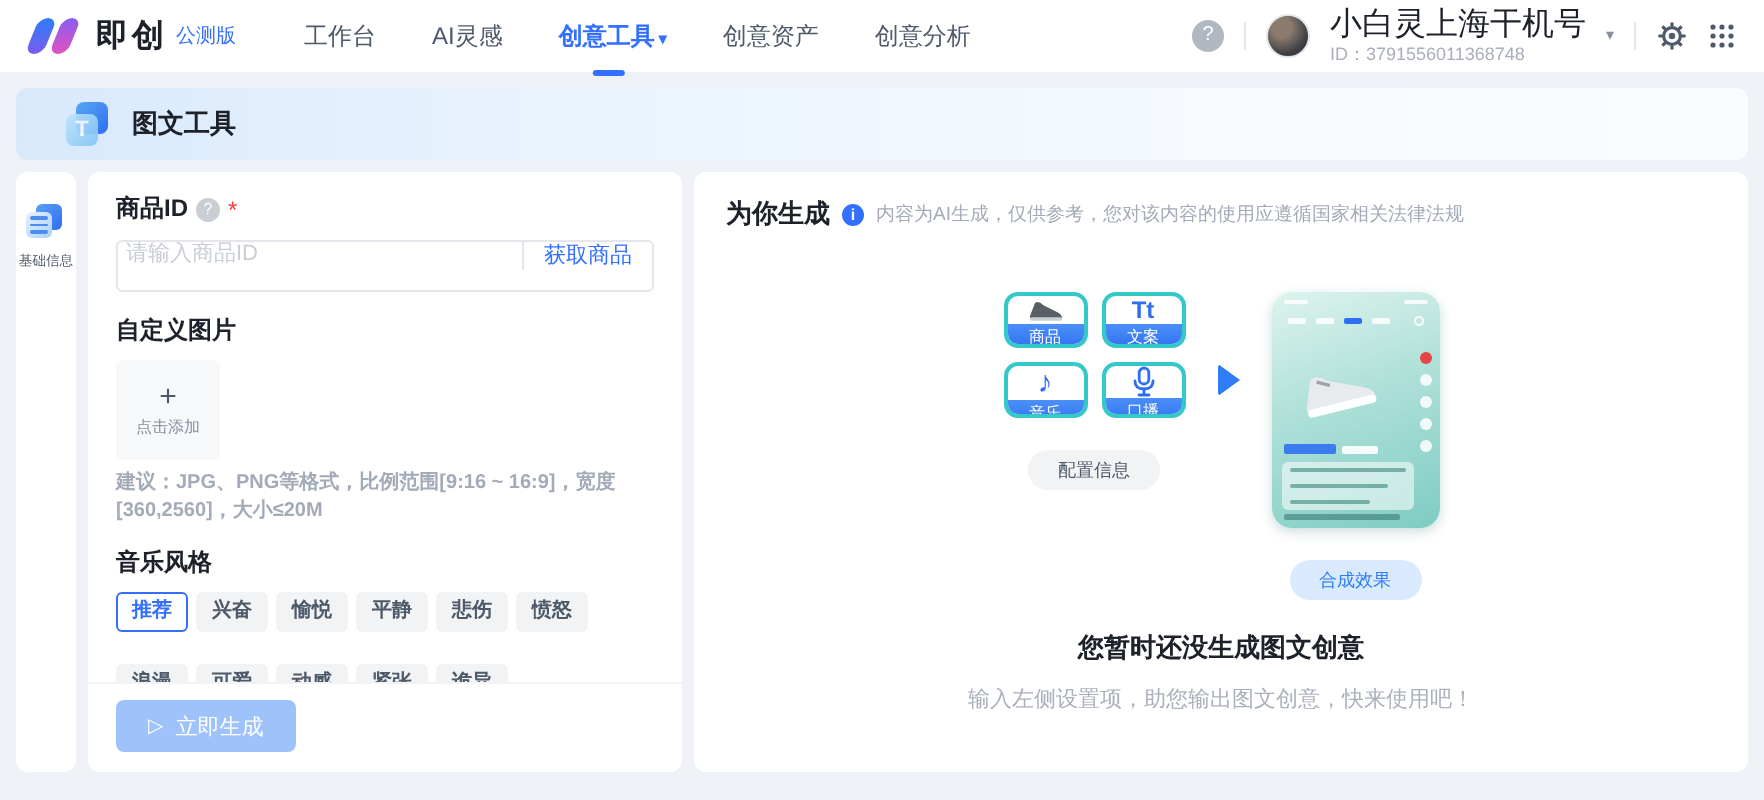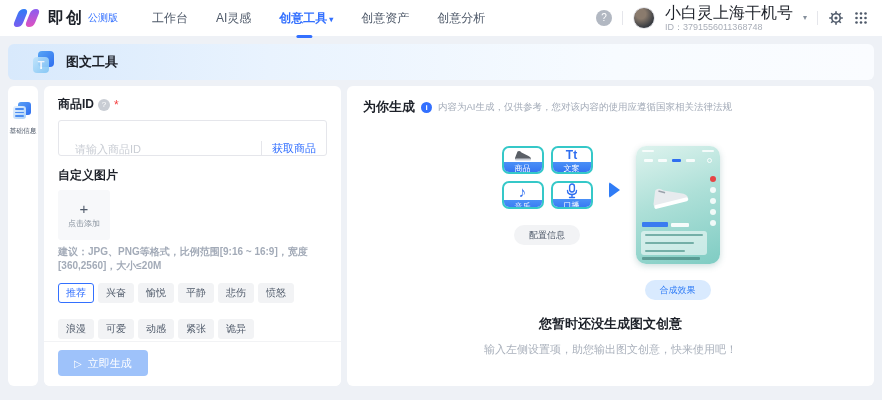--- a/index.html
+++ b/index.html
@@ -47,30 +47,30 @@
   .rail-icon .r2 { position:absolute; left:0; top:4px; width:13px; height:13px; border-radius:3px; background:linear-gradient(135deg,#e8f2fe,#a9d0f8); display:flex; flex-direction:column; justify-content:center; gap:2px; padding:0 2px; }
   .rail-icon .r2 i { display:block; height:1.5px; background:#4a8cf2; border-radius:1px; }
   .rail-label { font-size:8px; color:#4e5969; transform:scale(.85); white-space:nowrap; }
 
   .panel { background:#fff; border-radius:6px; }
   .left-panel { width:297px; padding:10px 14px; position:relative; flex-shrink:0; }
   .field-label { font-size:12px; font-weight:bold; color:#1d2129; }
   .label-row { display:flex; align-items:center; gap:4px; margin-bottom:7px; }
   .q-mini { width:12px; height:12px; border-radius:50%; background:#c9cdd4; color:#fff; font-size:8px; display:flex; align-items:center; justify-content:center; }
   .required { color:#f53f3f; font-size:12px; line-height:10px; }
-  .input-wrap { height:36px; border:1px solid #e5e6eb; border-radius:3px; display:flex; align-items:flex-end; padding-left:16px; }
+  .input-wrap { height:26px; border:1px solid #e5e6eb; border-radius:3px; display:flex; align-items:flex-start; padding-left:4px; }
   .input-wrap input { flex:1; border:none; outline:none; font-size:11px; color:#1d2129; font-family:"Liberation Sans",sans-serif; min-width:0; }
   .input-wrap input::placeholder { color:#c9cdd4; }
   .fetch-btn { font-size:11px; color:#3370ff; padding:0 10px; border-left:1px solid #e5e6eb; line-height:14px; cursor:pointer; white-space:nowrap; }
   .field { margin-top:11px; }
   .upload-box { width:52px; height:50px; background:#f7f8fa; border-radius:3px; margin:6px 0 5px; display:flex; flex-direction:column; align-items:center; justify-content:center; gap:2px; cursor:pointer; }
   .plus { font-size:15px; color:#4e5969; line-height:14px; }
   .upload-text { font-size:8px; color:#86909c; }
   .hint { font-size:10px; color:#a3abb8; line-height:1.35;font-weight:bold; }
-  .chips { margin-top:6px; display:flex; flex-wrap:wrap; gap:16px 4px; }
+  .chips { margin-top:6px; display:flex; flex-wrap:wrap; gap:16px 4px;font-weight:bold; }
   .chip { height:20px; line-height:18px; padding:0 7px; font-size:10px; color:#4e5969; background:#f2f3f5; border:1px solid #f2f3f5; border-radius:3px; cursor:pointer; white-space:nowrap; }
   .chip.selected { background:#fff; border-color:#3370ff; color:#3370ff; }
   .note { margin-top:8px; display:flex; align-items:center; gap:5px; }
   .info-dot { width:11px; height:11px; border-radius:50%; background:#3370ff; color:#fff; font-size:8px; font-weight:bold; display:flex; align-items:center; justify-content:center; font-style:normal; flex-shrink:0; }
   .note-text { font-size:9px; color:#8a93a3; }
   .panel-footer { position:absolute; left:0; right:0; bottom:0; border-top:1px solid #f2f3f5; padding:8px 14px 10px; border-radius:0 0 6px 6px; background:#fff; }
   .generate-btn { display:inline-flex; align-items:center; gap:6px; border:none; background:#9ec2fa; color:#fff; height:26px; padding:0 16px; border-radius:4px; font-size:11px; font-family:"Liberation Sans",sans-serif; cursor:not-allowed; }
   .play-glyph { font-size:10px; }
 
   .right-panel { flex:1; padding:12px 16px; display:flex; flex-direction:column; position:relative; }
@@ -212,20 +212,21 @@
       <div class="field">
         <div class="field-label">自定义图片</div>
         <div class="upload-box">
           <span class="plus">+</span>
           <span class="upload-text">点击添加</span>
         </div>
         <div class="hint">建议：JPG、PNG等格式，比例范围[9:16 ~ 16:9]，宽度[360,2560]，大小≤20M</div>
       </div>
 
       <div class="field">
+        <div class="field-label">音乐风格</div>
         <div class="chips">
           <span class="chip selected">推荐</span>
           <span class="chip">兴奋</span>
           <span class="chip">愉悦</span>
           <span class="chip">平静</span>
           <span class="chip">悲伤</span>
           <span class="chip">愤怒</span>
           <span class="chip">浪漫</span>
           <span class="chip">可爱</span>
           <span class="chip">动感</span>

